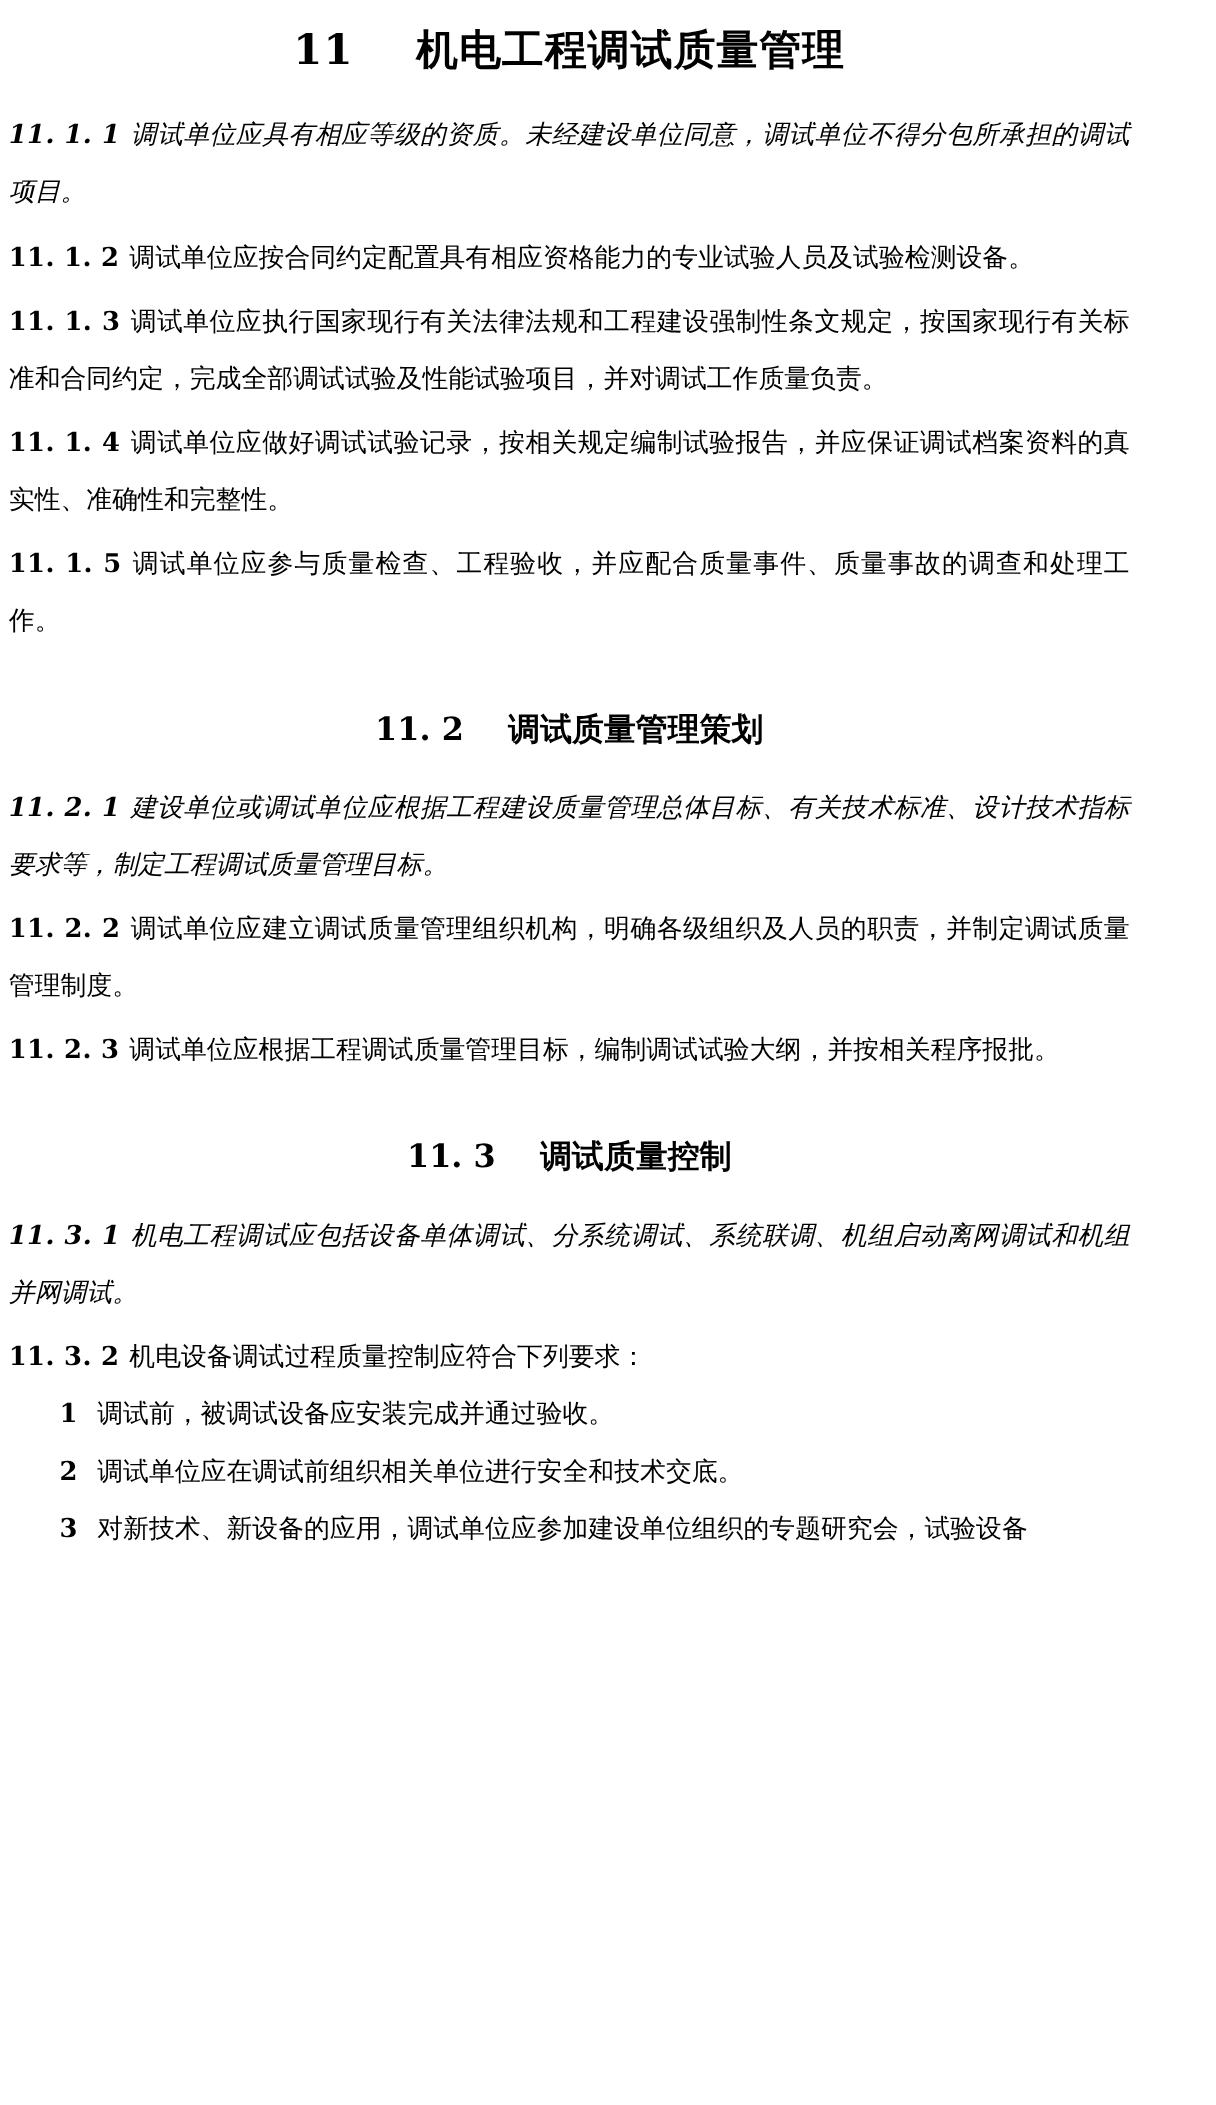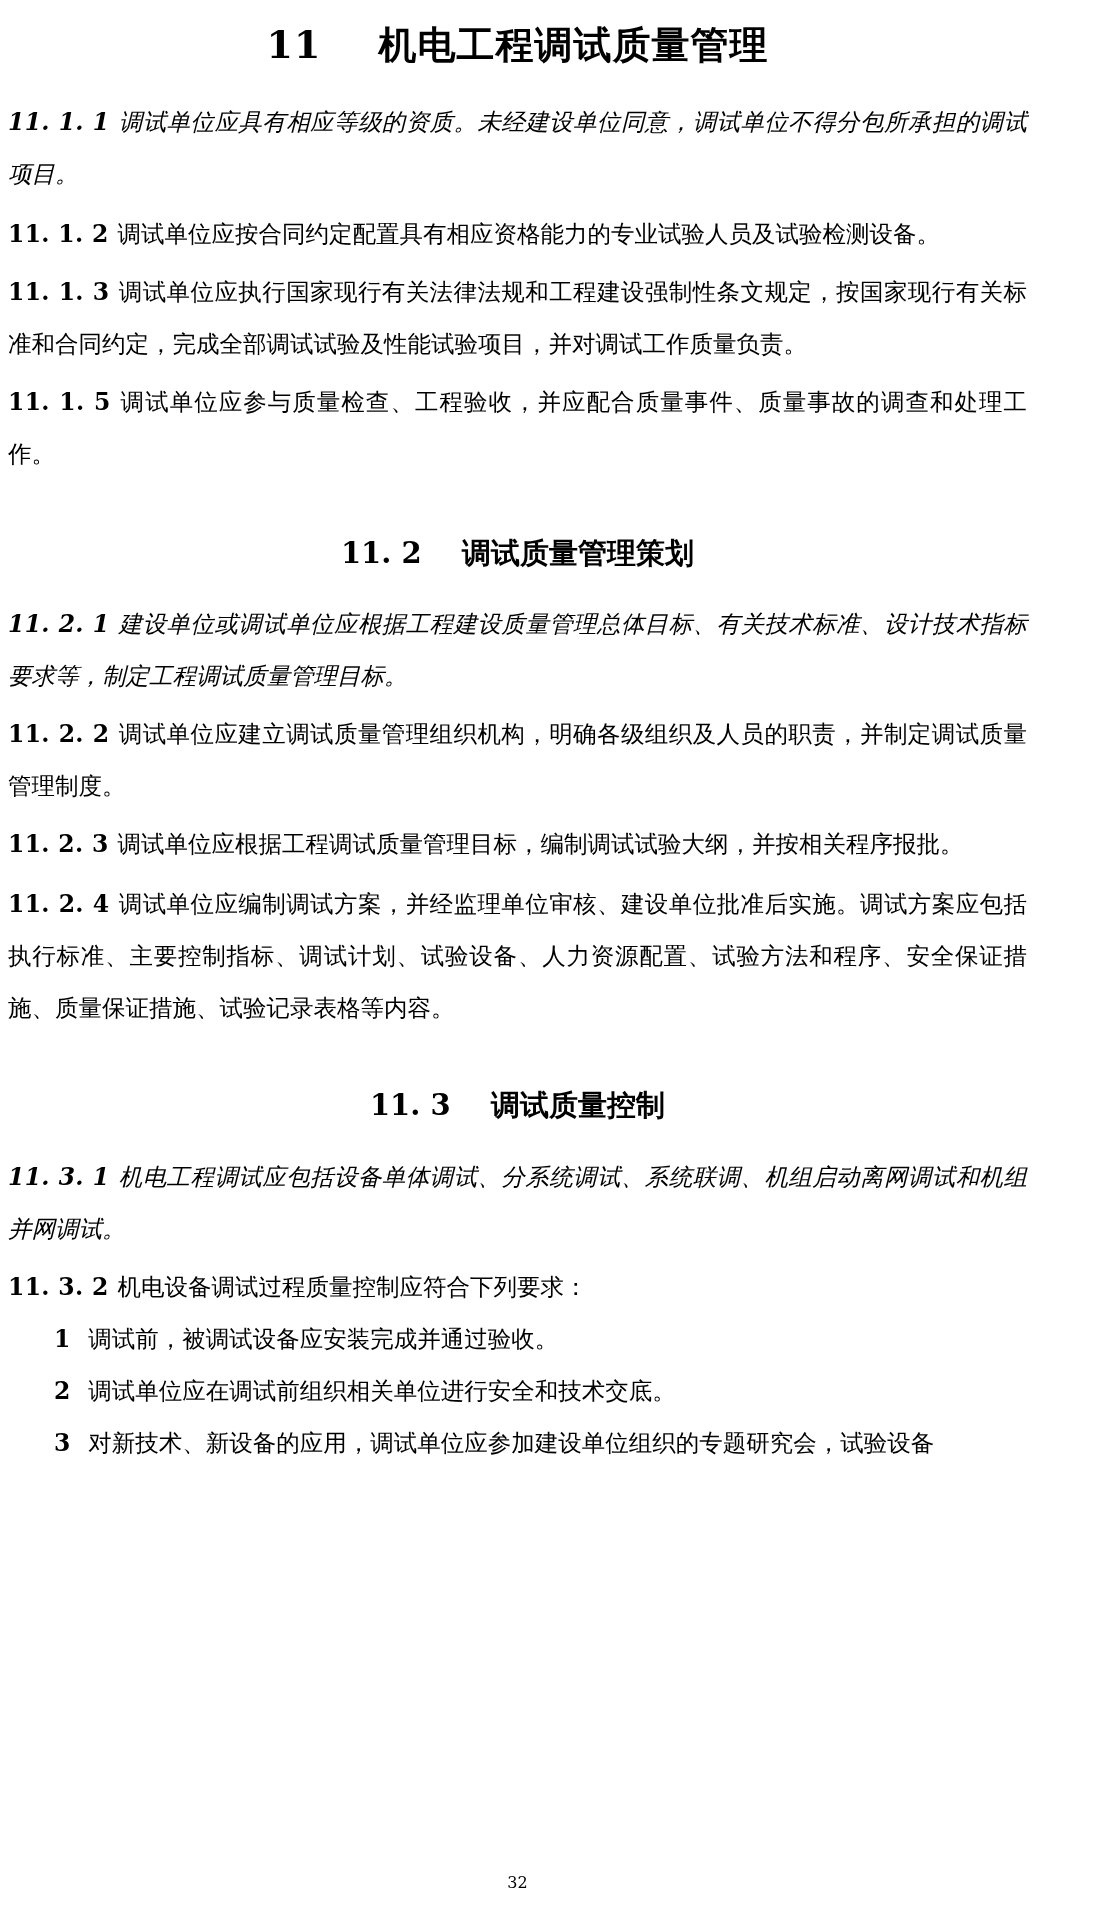--- a/index.html
+++ b/index.html
@@ -112,42 +112,42 @@
   </p>
 
   <p class="clause gap-top-2">
     <span class="clause-num">11. 1. 2</span><span>调试单位应按合同约定配置具有相应资格能力的专业试验人员及试验检测设备。</span>
   </p>
 
   <p class="clause gap-top-3">
     <span class="clause-num">11. 1. 3</span><span>调试单位应执行国家现行有关法律法规和工程建设强制性条文规定，按国家现行有关标准和合同约定，完成全部调试试验及性能试验项目，并对调试工作质量负责。</span>
   </p>
 
+  <p class="clause gap-top-3">
+    <span class="clause-num">11. 1. 4</span><span>调试单位应做好调试试验记录，按相关规定编制试验报告，并应保证调试档案资料的真实性、准确性和完整性。</span>
+  </p>
 
   <p class="clause gap-top-3">
     <span class="clause-num">11. 1. 5</span><span>调试单位应参与质量检查、工程验收，并应配合质量事件、质量事故的调查和处理工作。</span>
   </p>
 
   <h2 class="section-heading sh-2">11. 2    调试质量管理策划</h2>
 
   <p class="clause gap-top-1">
     <span class="clause-num">11. 2. 1</span><span>建设单位或调试单位应根据工程建设质量管理总体目标、有关技术标准、设计技术指标要求等，制定工程调试质量管理目标。</span>
   </p>
 
   <p class="clause gap-top-3">
     <span class="clause-num">11. 2. 2</span><span>调试单位应建立调试质量管理组织机构，明确各级组织及人员的职责，并制定调试质量管理制度。</span>
   </p>
 
   <p class="clause gap-top-3">
     <span class="clause-num">11. 2. 3</span><span>调试单位应根据工程调试质量管理目标，编制调试试验大纲，并按相关程序报批。</span>
   </p>
 
-  <p class="clause gap-top-2">
-    <span class="clause-num">11. 2. 4</span><span>调试单位应编制调试方案，并经监理单位审核、建设单位批准后实施。调试方案应包括执行标准、主要控制指标、调试计划、试验设备、人力资源配置、试验方法和程序、安全保证措施、质量保证措施、试验记录表格等内容。</span>
-  </p>
 
   <h2 class="section-heading sh-3">11. 3    调试质量控制</h2>
 
   <p class="clause gap-top-1">
     <span class="clause-num">11. 3. 1</span><span>机电工程调试应包括设备单体调试、分系统调试、系统联调、机组启动离网调试和机组并网调试。</span>
   </p>
 
   <p class="clause gap-top-3">
     <span class="clause-num">11. 3. 2</span><span>机电设备调试过程质量控制应符合下列要求：</span>
   </p>
@@ -157,15 +157,14 @@
   </p>
 
   <p class="subitem">
     <span class="subitem-num">2</span><span>调试单位应在调试前组织相关单位进行安全和技术交底。</span>
   </p>
 
   <p class="subitem">
     <span class="subitem-num">3</span><span>对新技术、新设备的应用，调试单位应参加建设单位组织的专题研究会，试验设备</span>
   </p>
 
-  <div class="page-number">32</div>
 
 </div>
 
 </body></html>

